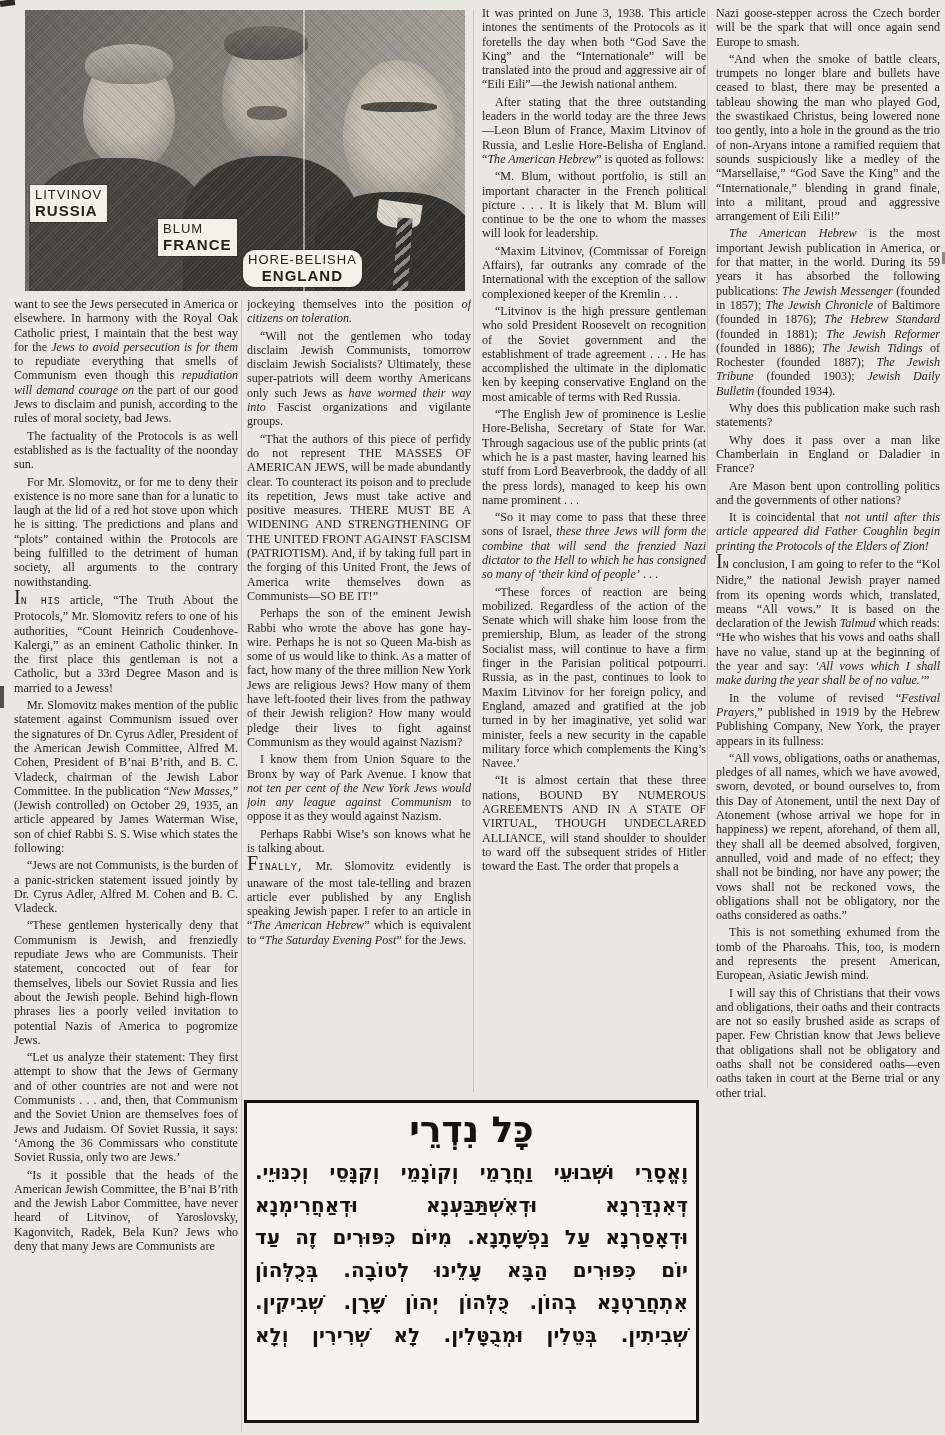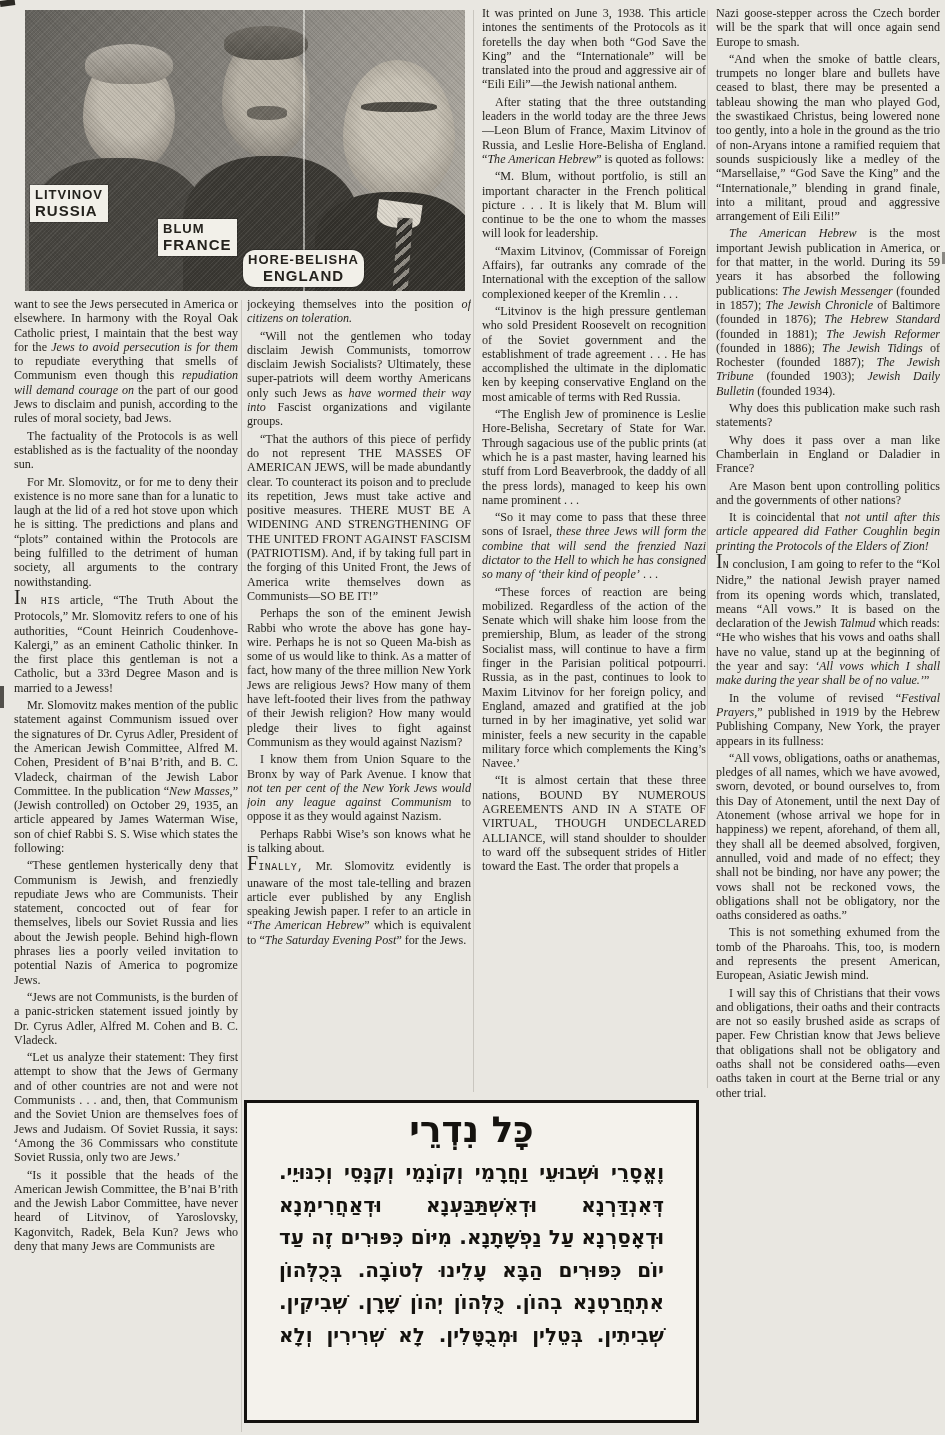--- a/index.html
+++ b/index.html
@@ -64,32 +64,32 @@
   #suit3{left:290px;top:182px;width:160px;height:105px;background:#32302b;}
   #collar3{position:absolute;left:352px;top:192px;width:44px;height:26px;
     background:#ddd8cd;transform:rotate(8deg);border-radius:0 0 40% 40%;}
   #tie3{position:absolute;left:370px;top:208px;width:15px;height:78px;transform:rotate(4deg);
     background:repeating-linear-gradient(135deg,#8f8b83 0 4px,#2e2c28 4px 9px);}
   #phline{position:absolute;left:278px;top:0;width:2px;height:100%;background:rgba(250,249,244,.55);}
   .plabel{
     position:absolute;background:#f2f0e9;color:#24221d;padding:2px 5px 3px;
     font-family:"Liberation Sans", sans-serif;box-shadow:0 0 0 1px rgba(0,0,0,.18);
   }
-  .plabel .nm{display:block;font-weight:bold;font-size:13px;letter-spacing:1px;}
+  .plabel .nm{display:block;font-weight:normal;font-size:13px;letter-spacing:1px;}
   .plabel .pl{display:block;font-weight:bold;font-size:15px;letter-spacing:1px;}
   #plabel1{left:5px;top:175px;}
   #plabel2{left:133px;top:209px;}
   #plabel3{left:218px;top:240px;border-radius:12px;}
   #plabel3 .pl{text-align:center;}
 
   
   #kolnidre{
     position:absolute;left:244px;top:1100px;width:455px;height:323px;
     box-sizing:border-box;border:3px solid #14120f;background:#f4f2ec;
-    padding:6px 32px 8px;direction:rtl;overflow:hidden;
+    padding:6px 8px 8px;direction:rtl;overflow:hidden;
     font-family:"DejaVu Sans", sans-serif;color:#15130f;
   }
   .heb-title{text-align:center;font-size:36px;font-weight:bold;margin:0 0 6px 0;}
   #kolnidre .heb-line{
     font-size:20px;font-weight:bold;line-height:32.6px;margin:0;
     text-align:justify;text-align-last:justify;
   }
 
   
   .smudge{position:absolute;background:#2c2a25;}
@@ -132,22 +132,22 @@
 <div id="rule1" class="vrule"></div>
 <div id="rule2" class="vrule"></div>
 <div id="rule3" class="vrule"></div>
 
 <div id="col1" class="col">
     <p class="pf">want to see the Jews persecuted in America or elsewhere. In harmony with the Royal Oak Catholic priest, I maintain that the best way for the <i>Jews to avoid persecution is for them</i> to repudiate everything that smells of Communism even though this <i>repudiation will demand courage on</i> the part of our good Jews to disclaim and punish, according to the rules of moral society, bad Jews.</p>
     <p class="pi">The factuality of the Protocols is as well established as is the factuality of the noonday sun.</p>
     <p class="pi">For Mr. Slomovitz, or for me to deny their existence is no more sane than for a lunatic to laugh at the lid of a red hot stove upon which he is sitting. The predictions and plans and “plots” contained within the Protocols are being fulfilled to the detriment of human society, all arguments to the contrary nowithstanding.</p>
     <p class="pf lead"><span class="ic">I</span><span class="sc">N HIS</span> article, “The Truth About the Protocols,” Mr. Slomovitz refers to one of his authorities, “Count Heinrich Coudenhove-Kalergi,” as an eminent Catholic thinker. In the first place this gentleman is not a Catholic, but a 33rd Degree Mason and is married to a Jewess!</p>
     <p class="pi">Mr. Slomovitz makes mention of the public statement against Communism issued over the signatures of Dr. Cyrus Adler, President of the American Jewish Committee, Alfred M. Cohen, President of B’nai B’rith, and B. C. Vladeck, chairman of the Jewish Labor Committee. In the publication “<i>New Masses,</i>” (Jewish controlled) on October 29, 1935, an article appeared by James Waterman Wise, son of chief Rabbi S. S. Wise which states the following:</p>
+    <p class="pi">“Jews are not Communists, is the burden of a panic-stricken statement issued jointly by Dr. Cyrus Adler, Alfred M. Cohen and B. C. Vladeck.</p>
     <p class="pi">“These gentlemen hysterically deny that Communism is Jewish, and frenziedly repudiate Jews who are Communists. Their statement, concocted out of fear for themselves, libels our Soviet Russia and lies about the Jewish people. Behind high-flown phrases lies a poorly veiled invitation to potential Nazis of America to pogromize Jews.</p>
-    <p class="pi">“Jews are not Communists, is the burden of a panic-stricken statement issued jointly by Dr. Cyrus Adler, Alfred M. Cohen and B. C. Vladeck.</p>
     <p class="pi">“Let us analyze their statement: They first attempt to show that the Jews of Germany and of other countries are not and were not Communists . . . and, then, that Communism and the Soviet Union are themselves foes of Jews and Judaism. Of Soviet Russia, it says: ‘Among the 36 Commissars who constitute Soviet Russia, only two are Jews.’</p>
     <p class="pi">“Is it possible that the heads of the American Jewish Committee, the B’nai B’rith and the Jewish Labor Committee, have never heard of Litvinov, of Yaroslovsky, Kagonvitch, Radek, Bela Kun? Jews who deny that many Jews are Communists are</p>
   </div>
 <div id="col2" class="col">
     <p class="pf">jockeying themselves into the position <i>of citizens on toleration.</i></p>
     <p class="pi">“Will not the gentlemen who today disclaim Jewish Communists, tomorrow disclaim Jewish Socialists? Ultimately, these super-patriots will deem worthy Americans only such Jews as <i>have wormed their way into</i> Fascist organizations and vigilante groups.</p>
     <p class="pi">“That the authors of this piece of perfidy do not represent THE MASSES OF AMERICAN JEWS, will be made abundantly clear. To counteract its poison and to preclude its repetition, Jews must take active and positive measures. THERE MUST BE A WIDENING AND STRENGTHENING OF THE UNITED FRONT AGAINST FASCISM (PATRIOTISM). And, if by taking full part in the forging of this United Front, the Jews of America write themselves down as Communists—SO BE IT!”</p>
     <p class="pi">Perhaps the son of the eminent Jewish Rabbi who wrote the above has gone hay-wire. Perhaps he is not so Queen Ma-bish as some of us would like to think. As a matter of fact, how many of the three million New York Jews are religious Jews? How many of them have left-footed their lives from the pathway of their Jewish religion? How many would pledge their lives to fight against Communism as they would against Nazism?</p>
     <p class="pi">I know them from Union Square to the Bronx by way of Park Avenue. I know that <i>not ten per cent of the New York Jews would join any league against Communism</i> to oppose it as they would against Nazism.</p>
     <p class="pi">Perhaps Rabbi Wise’s son knows what he is talking about.</p>

